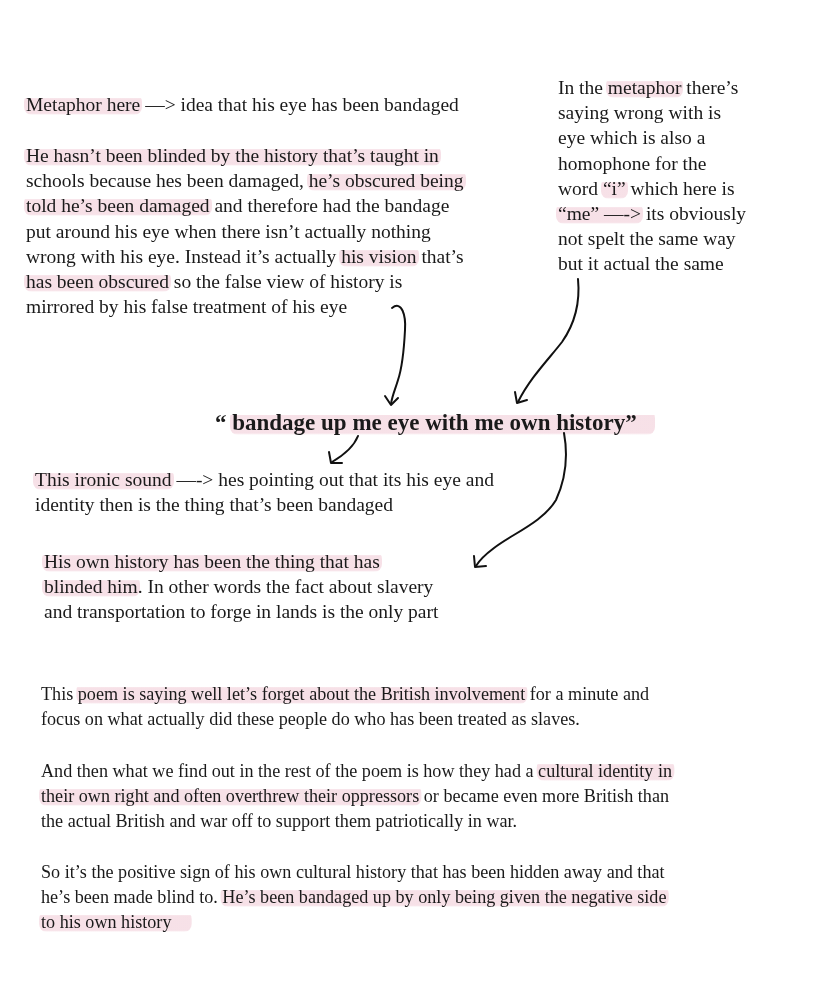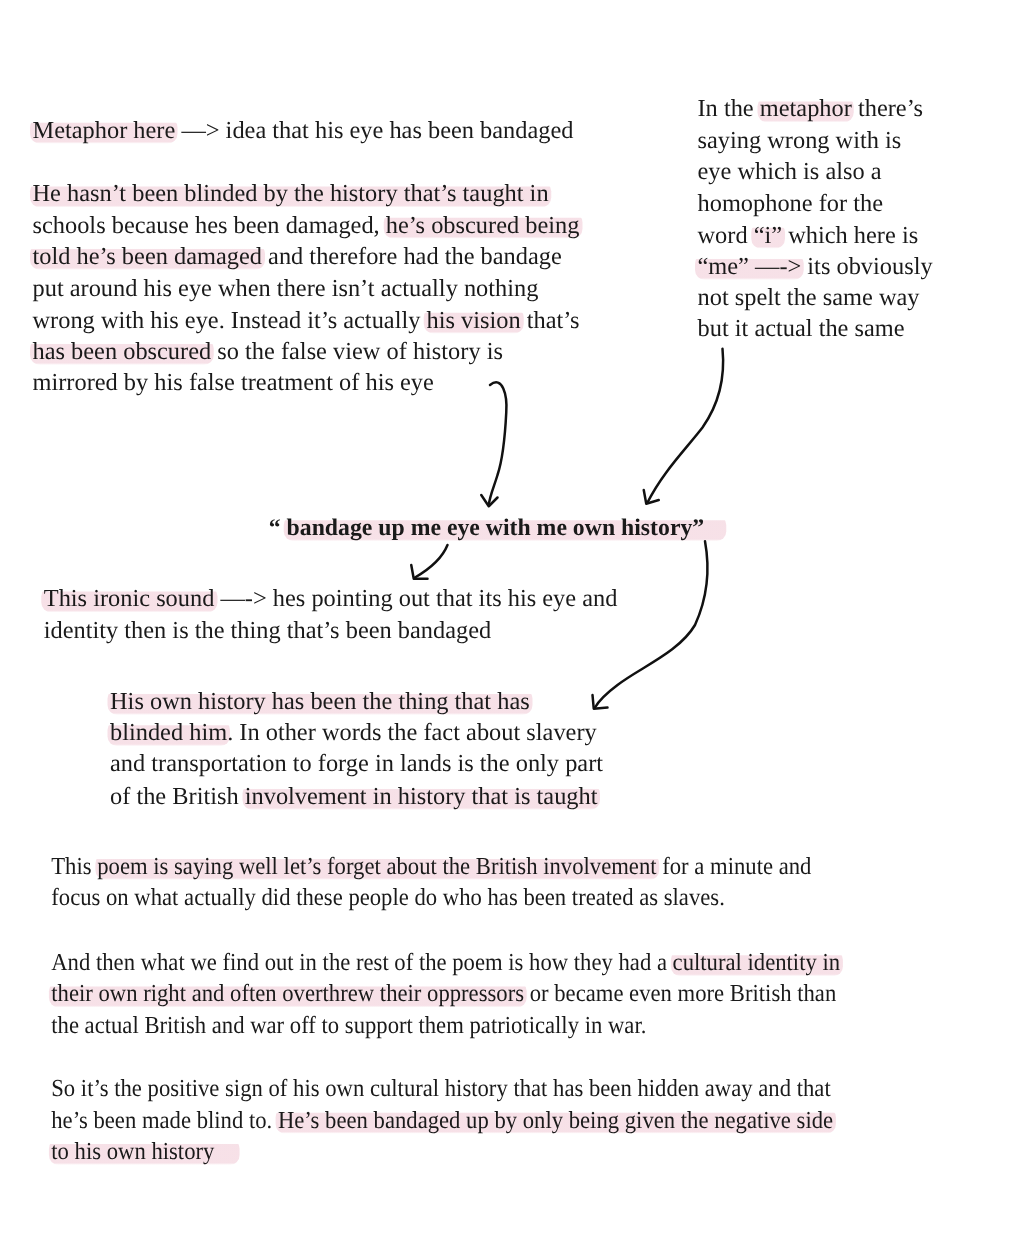--- a/index.html
+++ b/index.html
@@ -2,21 +2,21 @@
 <html><head>
 <meta charset="utf-8">
 <style>
   html, body { margin: 0; padding: 0; background: #ffffff; }
   body { width: 828px; height: 987px; position: relative; overflow: hidden;
          font-family: "Liberation Serif", "DejaVu Serif", serif; color: #1a1a1a; }
   .block { position: absolute; font-size: 19.5px; line-height: 25.2px; white-space: nowrap; }
   .line { display: block; }
   .hl { background: linear-gradient(to bottom, rgba(0,0,0,0) 18%, rgba(240,200,212,0.55) 22%, rgba(240,200,212,0.55) 92%, rgba(0,0,0,0) 100%);
         border-radius: 8px; padding: 0 2px; margin: 0 -2px; }
-  .quote { font-weight: bold; font-size: 19px; }
+  .quote { font-weight: bold; font-size: 23px; }
   svg.arrows { position: absolute; left: 0; top: 0; width: 828px; height: 987px; pointer-events: none; }
   .narrow { font-family: "Liberation Serif", serif; transform-origin: left top; }
 </style>
 </head>
 <body>
 
 <div class="block" style="left:26px; top:92px;">
   <span class="line"><span class="hl">Metaphor here</span><span> —&gt; idea that his eye has been bandaged</span></span>
 </div>
 
@@ -43,25 +43,24 @@
 
 <div class="block quote" style="left:215px; top:410px;">
   <span>“ </span><span class="hl" style="padding-right:18px;">bandage up me eye with me own history”</span>
 </div>
 
 <div class="block" style="left:35px; top:467px;">
   <span class="line"><span class="hl">This ironic sound</span><span> —-&gt; hes pointing out that its his eye and</span></span>
   <span class="line"><span>identity then is the thing that’s been bandaged</span></span>
 </div>
 
-<div class="block" style="left:44px; top:549px;margin-left:44px;">
+<div class="block" style="left:44px; top:549px;">
   <span class="line"><span class="hl">His own history has been the thing that has</span></span>
   <span class="line"><span class="hl">blinded him</span><span>. In other words the fact about slavery</span></span>
   <span class="line"><span>and transportation to forge in lands is the only part</span></span>
-  <span class="line"><span>of the British </span><span class="hl">involvement in history that is taught</span></span>
 </div>
 
 <div class="block narrow" style="left:41px; top:681px; transform:scaleX(0.93);">
   <span class="line"><span>This </span><span class="hl">poem is saying well let’s forget about the British involvement</span><span> for a minute and</span></span>
   <span class="line"><span>focus on what actually did these people do who has been treated as slaves.</span></span>
 </div>
 
 <div class="block narrow" style="left:41px; top:758px; transform:scaleX(0.93);">
   <span class="line"><span>And then what we find out in the rest of the poem is how they had a </span><span class="hl">cultural identity in</span></span>
   <span class="line"><span class="hl">their own right and often overthrew their oppressors</span><span> or became even more British than</span></span>

